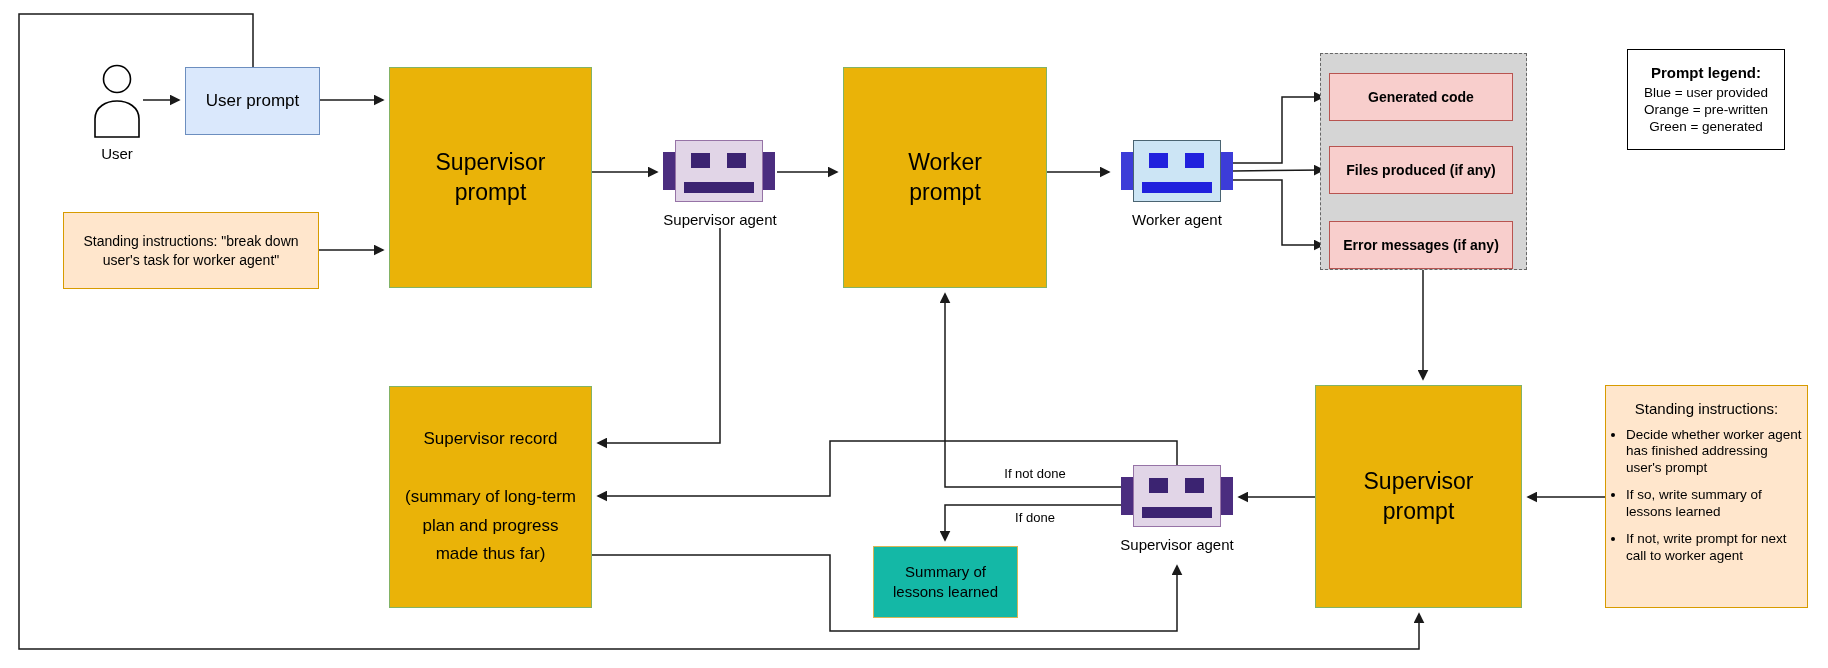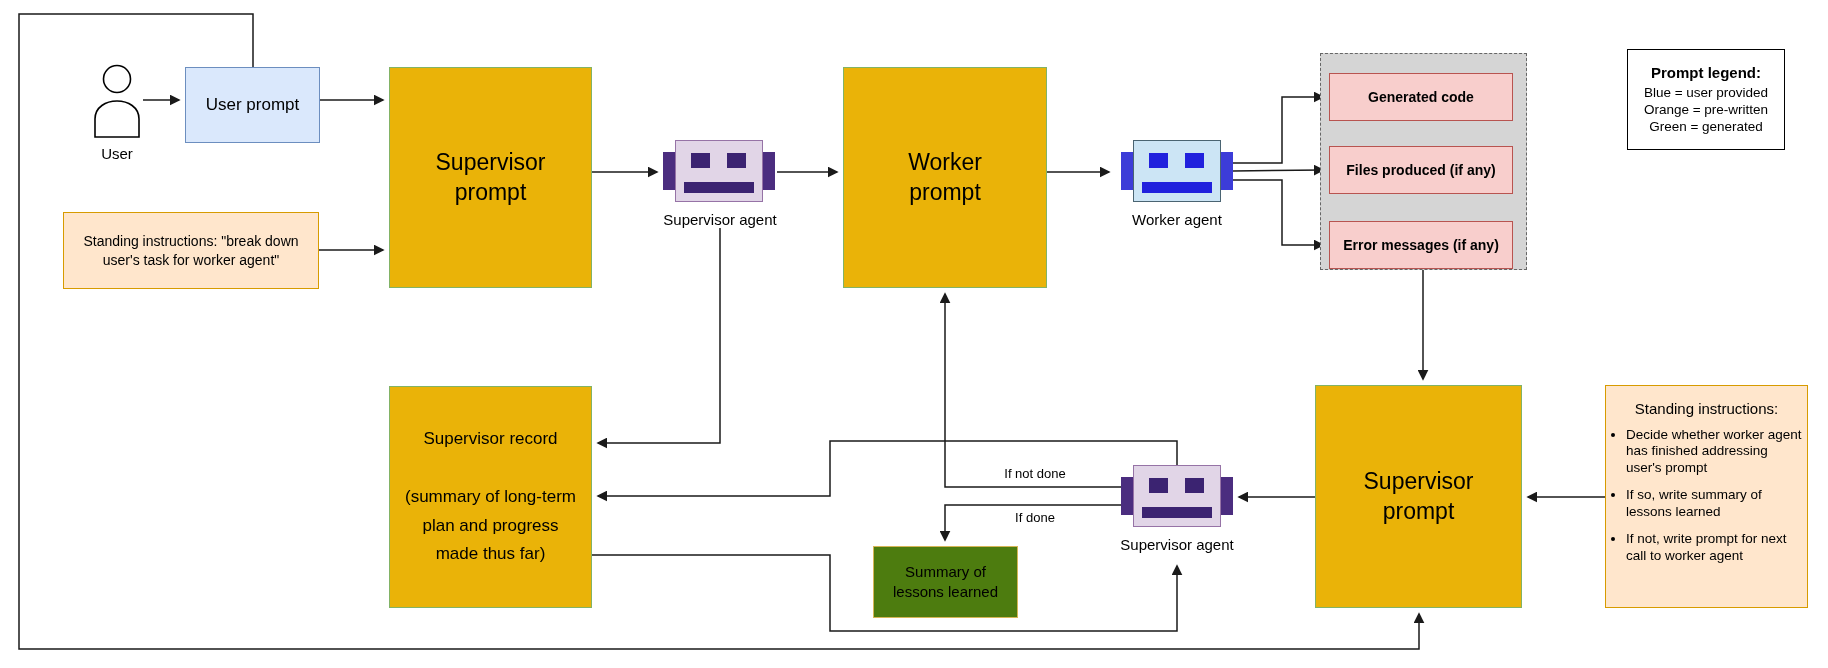--- a/index.html
+++ b/index.html
@@ -3,21 +3,21 @@
 <meta charset="utf-8">
 <style>
   html,body{margin:0;padding:0;background:#ffffff;}
   body{font-family:"Liberation Sans","DejaVu Sans",sans-serif;color:#000;}
   #canvas{position:relative;width:1828px;height:668px;background:#ffffff;overflow:hidden;}
   .box{position:absolute;box-sizing:border-box;display:flex;align-items:center;justify-content:center;
        text-align:center;border:1.5px solid #000;}
   .green{background:#eab308;border-color:#82b366;}
   .blue{background:#dae8fc;border-color:#6c8ebf;}
   .orange{background:#ffe6cc;border-color:#d79b00;}
-  .yellow{background:#4d7c0f;border-color:#d6b656;}
+  .yellow{background:#14b8a6;border-color:#d6b656;}
   .pink{background:#f8cecc;border-color:#b85450;font-weight:bold;}
   .label{position:absolute;text-align:center;}
   .big-title{font-size:23px;line-height:1.3;}
   .edge-label{position:absolute;font-size:13px;text-align:center;width:110px;}
   svg.overlay{position:absolute;left:0;top:0;pointer-events:none;}
   .edge{fill:none;stroke:#1a1a1a;stroke-width:1.5;}
   
   .robot{position:absolute;width:112px;height:62px;}
   .robot .part{position:absolute;}
   .robot .ear{top:12px;width:14px;height:38px;z-index:1;}
@@ -28,21 +28,21 @@
   .robot .eye.l{left:28px;}
   .robot .eye.r{left:64px;}
   .robot .mouth{left:21px;top:42px;width:70px;height:11px;z-index:3;}
   .sup-robot .ear{background:#4b2d7f;}
   .sup-robot .bodyp{background:#e1d5e7;border:1.5px solid #9673a6;}
   .sup-robot .eye,.sup-robot .mouth{background:#3b2371;}
   .wrk-robot .ear{background:#3c3cd8;}
   .wrk-robot .bodyp{background:#cce5f5;border:1.5px solid #4a6472;}
   .wrk-robot .eye,.wrk-robot .mouth{background:#2121dd;}
   
-  #user-prompt{left:185px;top:67px;width:135px;height:76px;font-size:17px;}
+  #user-prompt{left:185px;top:67px;width:135px;height:68px;font-size:17px;}
   #sup-prompt-top{left:389px;top:67px;width:203px;height:221px;padding:0 30px;}
   #standing-top{left:63px;top:212px;width:256px;height:77px;font-size:14px;padding:0 8px;line-height:1.35;}
   #worker-prompt{left:843px;top:67px;width:204px;height:221px;padding:8px 45px;}
   #outputs-container{position:absolute;left:1320px;top:53px;width:207px;height:217px;box-sizing:border-box;
        background:#d5d5d5;border:1.5px dashed #666;}
   .out-box{left:1329px;width:184px;height:48px;font-size:14px;}
   #legend{position:absolute;left:1627px;top:49px;width:158px;height:101px;box-sizing:border-box;
        background:#fff;border:1.5px solid #000;display:flex;flex-direction:column;align-items:center;
        justify-content:center;}
   #legend .t{font-weight:bold;font-size:15px;margin-bottom:3px;}

